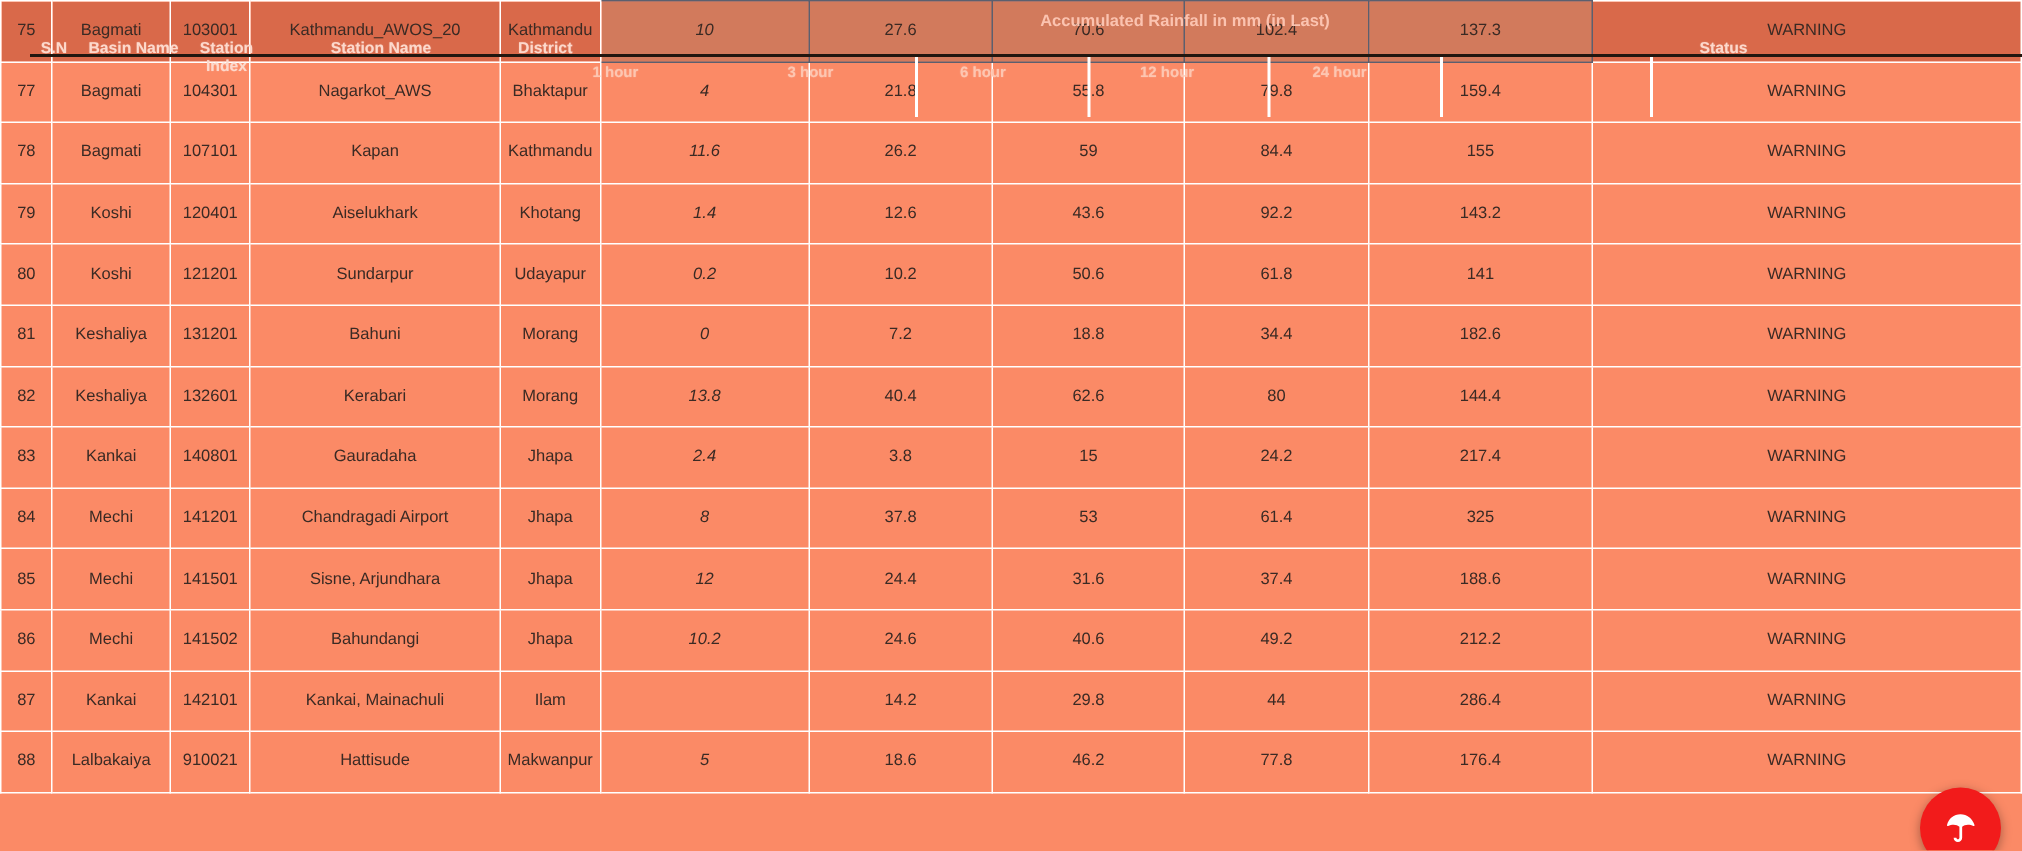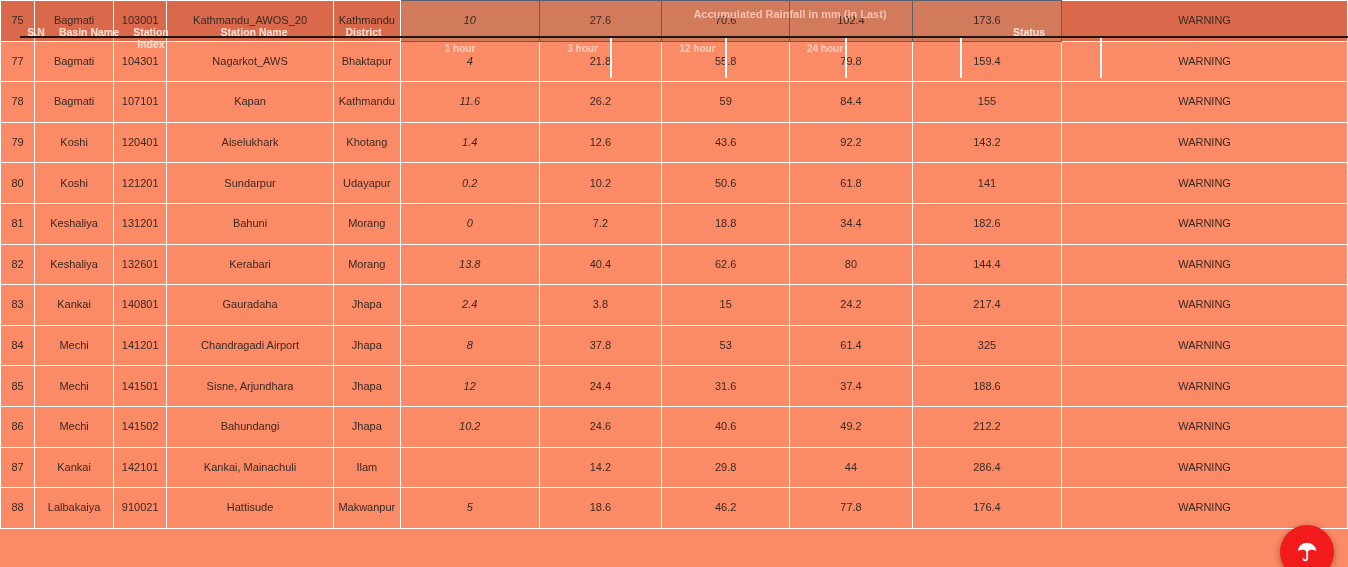--- a/index.html
+++ b/index.html
@@ -101,21 +101,21 @@
     text-align: center;
     color: #fbc3b0;
     font-size: 11px;
     font-weight: bold;
     z-index: 4;
   }
   #sticky-header .sub {
     position: absolute;
     left: 0; right: 0;
     top: 43px;
-    text-align: center;
+    text-align: left;
     color: #fdc6b1;
     font-size: 10px;
     font-weight: bold;
   }
   
   #sticky-header .rule {
     position: absolute;
     left: 0;
     top: 36px;
     width: 1348px;
@@ -172,21 +172,21 @@
         <tr class="dimmed">
           <td class="c-sn">75</td>
           <td class="c-basin">Bagmati</td>
           <td class="c-index">103001</td>
           <td class="c-station">Kathmandu_AWOS_20</td>
           <td class="c-district">Kathmandu</td>
           <td class="c-h1">10</td>
           <td class="c-h3">27.6</td>
           <td class="c-h6">70.6</td>
           <td class="c-h12">102.4</td>
-          <td class="c-h24">173.6</td>
+          <td class="c-h24">137.3</td>
           <td class="c-status">WARNING</td>
         </tr>
         <tr>
           <td class="c-sn">77</td>
           <td class="c-basin">Bagmati</td>
           <td class="c-index">104301</td>
           <td class="c-station">Nagarkot_AWS</td>
           <td class="c-district">Bhaktapur</td>
           <td class="c-h1">4</td>
           <td class="c-h3">21.8</td>
@@ -361,20 +361,23 @@
         </div>
       <div class="hcell lvl1" style="width:63px">
           <span>District</span>
         </div>
       <div class="hcell" style="width:130px">
           <span class="sub">1 hour</span>
         </div>
       <div class="hcell" style="width:115px">
           <span class="sub">3 hour</span>
         </div>
+      <div class="hcell" style="width:120px">
+          <span class="sub">6 hour</span>
+        </div>
       <div class="hcell" style="width:115px">
           <span class="sub">12 hour</span>
         </div>
       <div class="hcell" style="width:140px">
           <span class="sub">24 hour</span>
         </div>
       <div class="hcell lvl1" style="width:268px">
           <span>Status</span>
         </div>
     </div>

